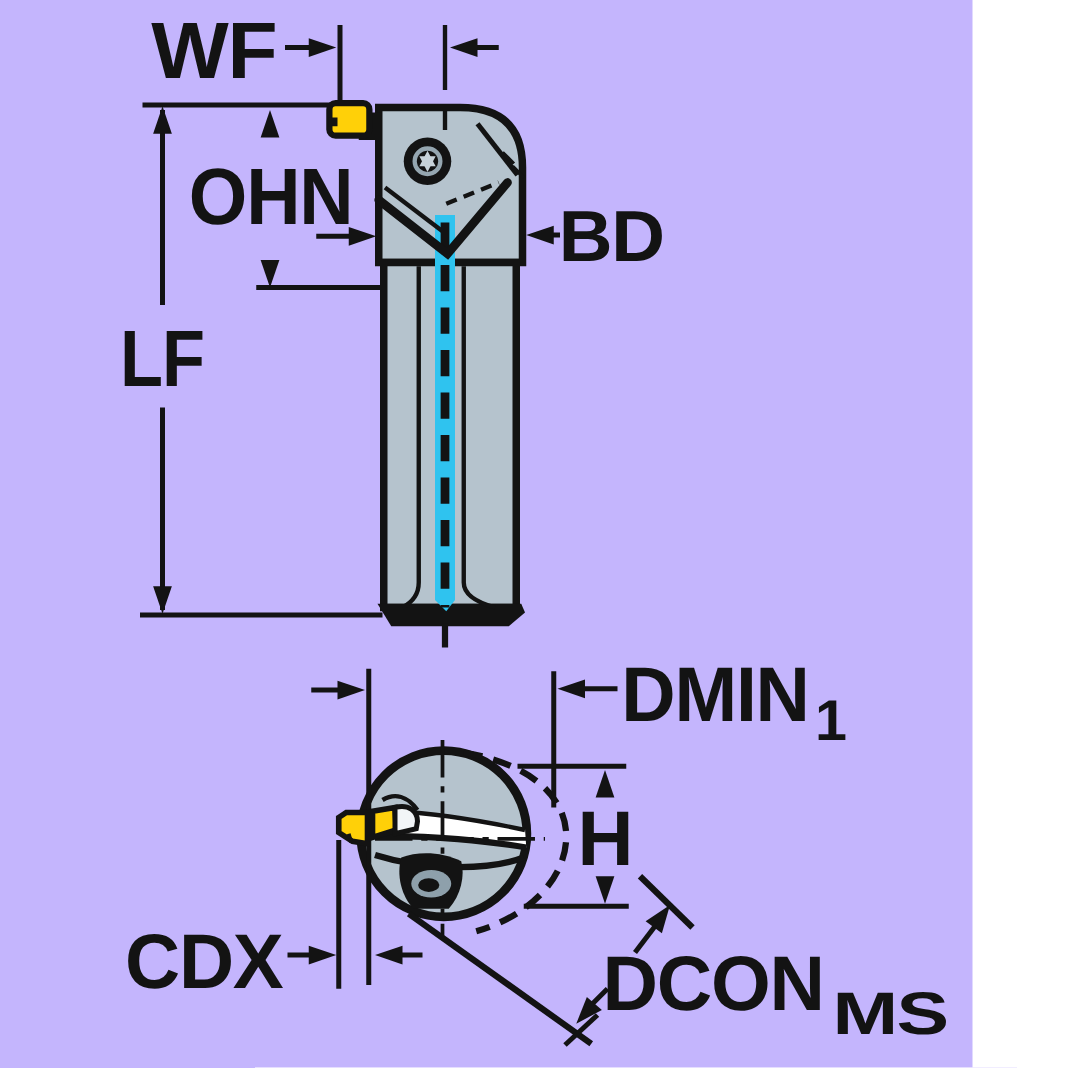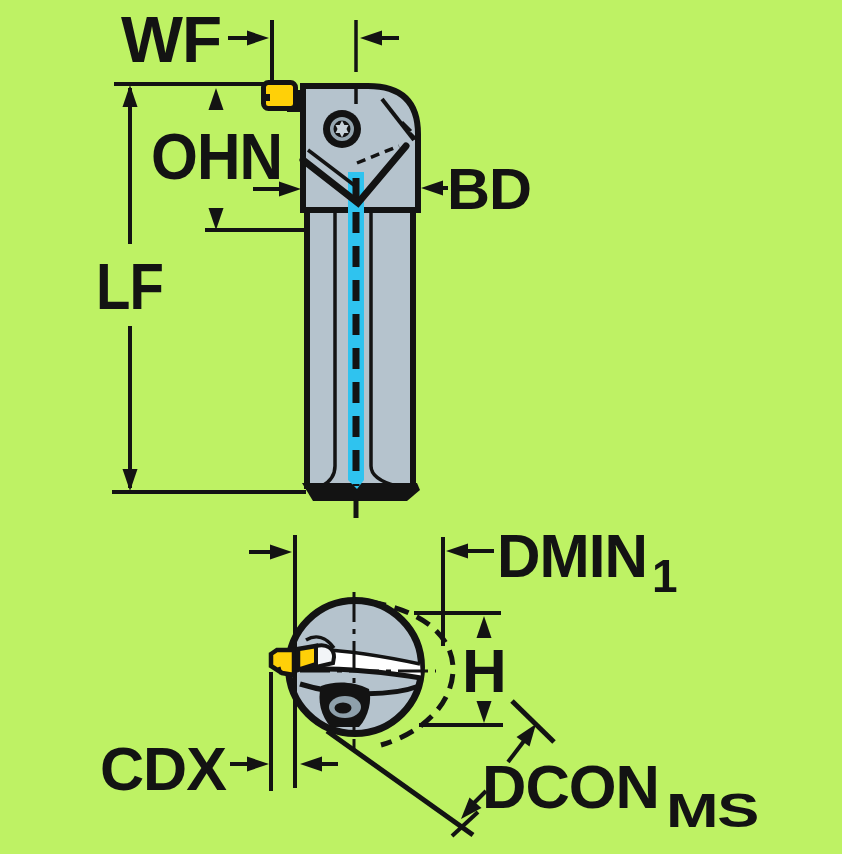--- a/index.html
+++ b/index.html
@@ -1,16 +1,16 @@
 <!DOCTYPE html>
 <html><head>
 <meta charset="utf-8">
 <style>
   html,body{margin:0;padding:0;background:#fff;}
-  .stage{position:relative;width:842px;height:854px;background:#bef264;overflow:hidden;}
+  .stage{position:relative;width:778px;height:854px;background:#c4b5fd;overflow:hidden;}
   svg{position:absolute;left:0;top:0;}
   text{font-family:"Liberation Sans","DejaVu Sans",sans-serif;font-weight:bold;fill:#131313;letter-spacing:-1px;}
   .dim{stroke:#131313;stroke-width:4;fill:none;}
   .dim5{stroke:#131313;stroke-width:5;fill:none;}
   .thin{stroke:#131313;stroke-width:3.5;fill:none;}
   .arr{fill:#131313;stroke:none;}
 </style>
 </head>
 <body>
 

